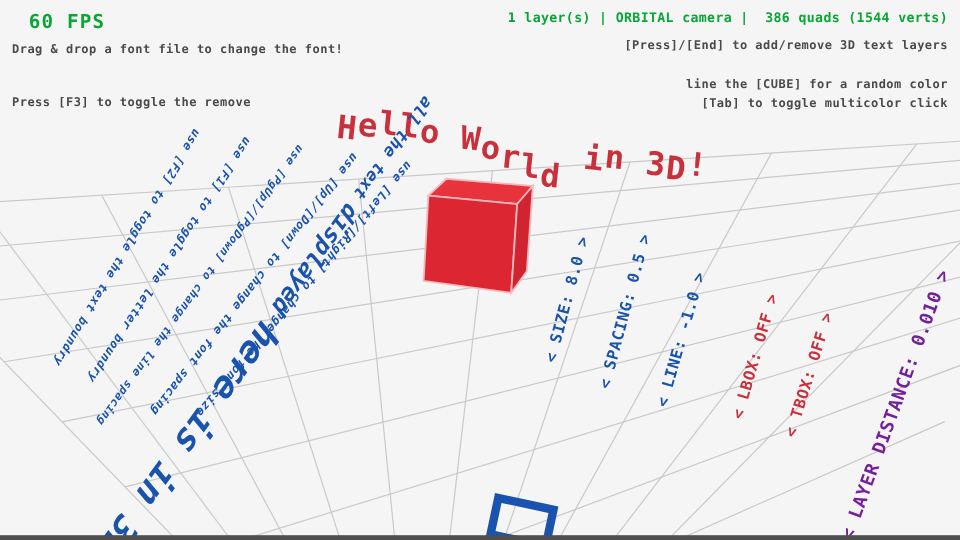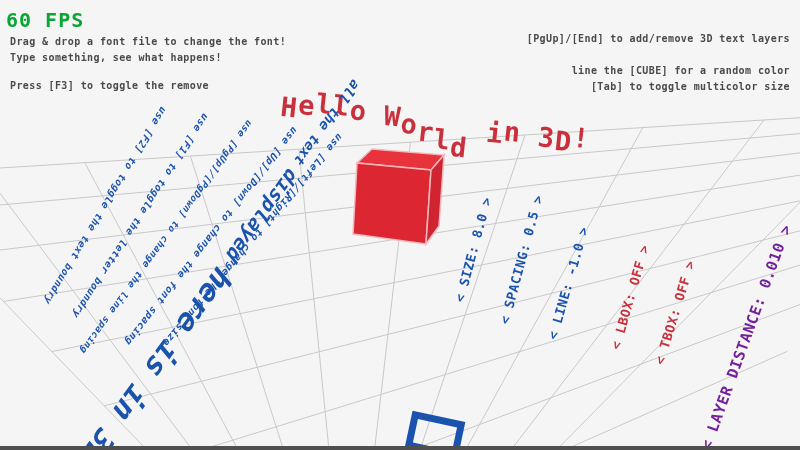--- a/index.html
+++ b/index.html
@@ -1,20 +1,20 @@
 <!DOCTYPE html>
 <html><head>
 <meta charset="utf-8">
 <style>
   html,body{margin:0;padding:0;}
   #stage{position:relative;width:800px;height:450px;background:#f5f5f5;overflow:hidden;
          font-family:"DejaVu Sans Mono","Liberation Mono",monospace;}
   #gridsvg{position:absolute;left:0;top:0;}
   .hud{position:absolute;white-space:pre;font-weight:bold;}
-  #fps{left:6px;top:8px;font-size:20px;letter-spacing:1px;}
+  #fps{left:24px;top:8px;font-size:16px;letter-spacing:1px;}
   .hint{font-size:10px;color:#4a4a4a;letter-spacing:.4px;}
   #hintDrag{left:10px;top:36px;}
   #hintType{left:10px;top:52px;}
   #hintCam{left:10px;top:80px;}
   .rhud{right:10px;text-align:right;}
   #stats{top:8px;font-size:11px;letter-spacing:.3px;font-weight:bold;}
   #rh1{top:33px;} #rh2{top:49px;} #rh3{top:65px;} #rh4{top:81px;}
   .g3d{position:absolute;white-space:pre;font-weight:bold;transform-origin:0 0;}
   .colhelp{font-size:10px;letter-spacing:.5px;}
   .opt{font-size:13px;letter-spacing:.5px;}
@@ -87,20 +87,20 @@
 
   <div id="optSize" class="g3d opt" style="color: rgb(26, 83, 173);">&lt; SIZE: 8.0 &gt;</div>
   <div id="optSpacing" class="g3d opt" style="color: rgb(26, 83, 173);">&lt; SPACING: 0.5 &gt;</div>
   <div id="optLine" class="g3d opt" style="color: rgb(26, 83, 173);">&lt; LINE: -1.0 &gt;</div>
   <div id="optLbox" class="g3d opt" style="color: rgb(201, 48, 60);">&lt; LBOX: OFF &gt;</div>
   <div id="optTbox" class="g3d opt" style="color: rgb(201, 48, 60);">&lt; TBOX: OFF &gt;</div>
   <div id="optLayer" class="g3d opt" style="color: rgb(117, 32, 155);">&lt; LAYER DISTANCE: 0.010 &gt;</div>
 
   <div id="fps" class="hud" style="color: rgb(9, 166, 54);">60 FPS</div>
   <div id="hintDrag" class="hud hint">Drag &amp; drop a font file to change the font!</div>
-  <div id="hintType" class="hud hint">Type something, see what happens!</div>
   <div id="hintCam" class="hud hint">Press [F3] to toggle the remove</div>
-  <div id="rh1" class="hud hint rhud">[PgUp]/[End] to add/remove 3D text layers</div>
+  <div id="stats" class="hud rhud" style="color: rgb(9, 166, 54);">1 layer(s) | ORBITAL camera |  386 quads (1544 verts)</div>
+  <div id="rh1" class="hud hint rhud">[Press]/[End] to add/remove 3D text layers</div>
   <div id="rh3" class="hud hint rhud">line the [CUBE] for a random color</div>
-  <div id="rh4" class="hud hint rhud">[Tab] to toggle multicolor size</div>
+  <div id="rh4" class="hud hint rhud">[Tab] to toggle multicolor click</div>
 
   <div id="bottombar"></div>
 </div>
 
 </body></html>

